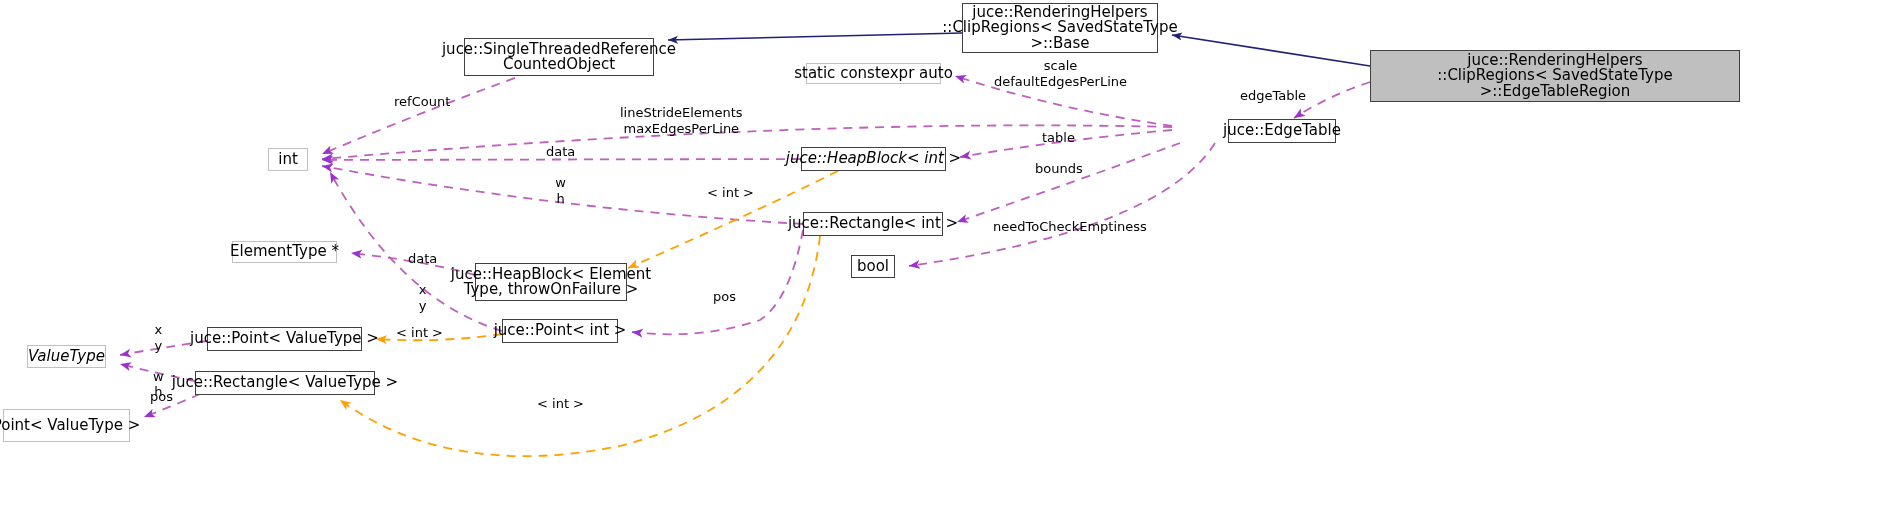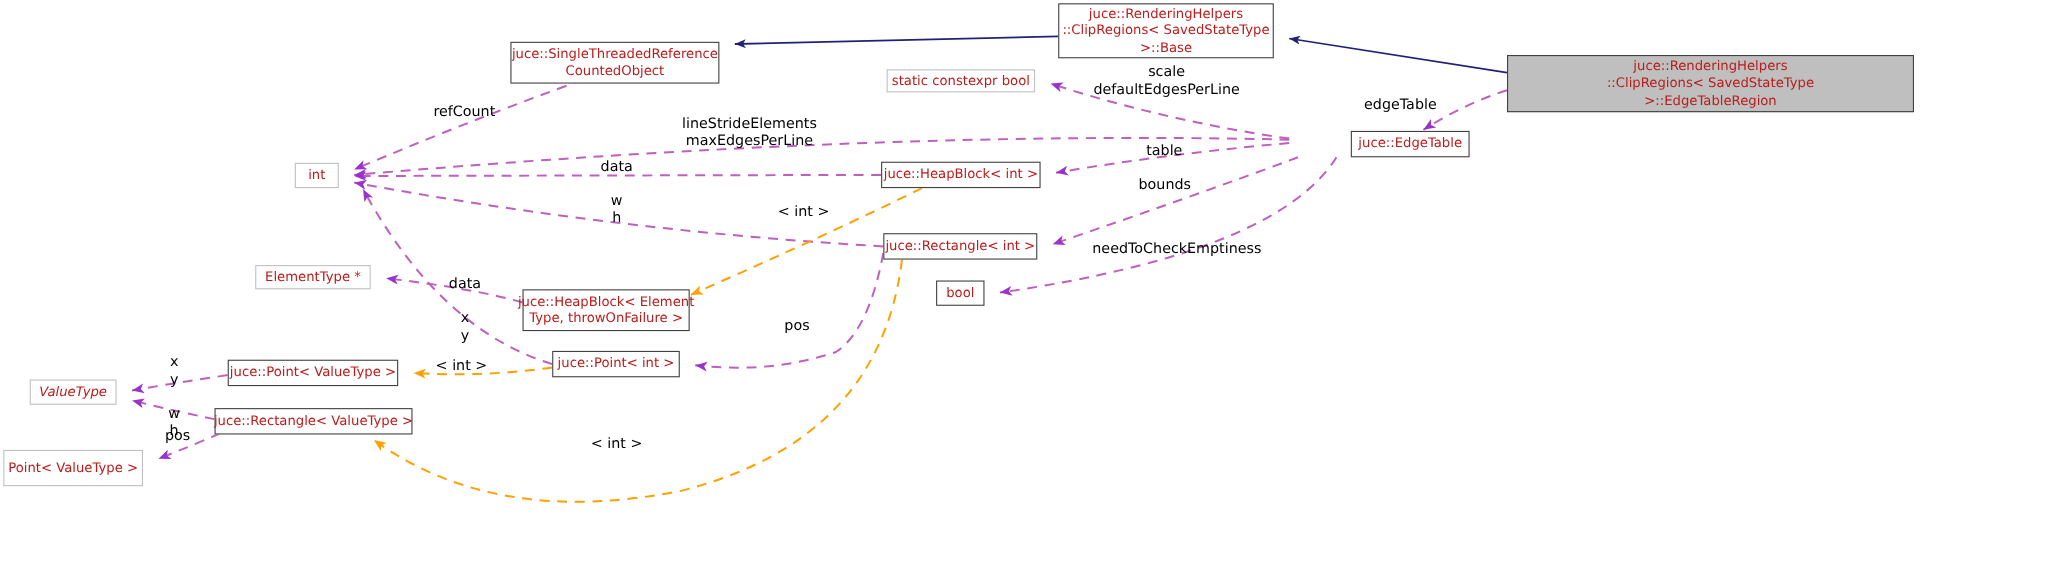--- a/index.html
+++ b/index.html
@@ -22,23 +22,23 @@
     width: 1883px;
     height: 525px;
   }
   .node {
     position: absolute;
     box-sizing: border-box;
     display: flex;
     align-items: center;
     justify-content: center;
     text-align: center;
-    font-size: 12px;
+    font-size: 15px;
     line-height: 15.5px;
-    color: #b91c1c;
+    color: #000000;
     background: #ffffff;
     white-space: pre;
   }
   
   .node.cls {
     border: 1px solid #404040;
   }
   
   .node.plain {
     border: 1px solid #c0c0c0;
@@ -130,27 +130,27 @@
 ::ClipRegions&lt; SavedStateType
 &gt;::EdgeTableRegion</div>
 
   <div class="node cls" style="left:962px; top:3px; width:196px; height:50px;">juce::RenderingHelpers
 ::ClipRegions&lt; SavedStateType
 &gt;::Base</div>
 
   <div class="node cls" style="left:464px; top:38px; width:190px; height:38px;">juce::SingleThreadedReference
 CountedObject</div>
 
-  <div class="node plain" style="left:806px; top:63px; width:135px; height:21px;">static constexpr bool</div>
+  <div class="node plain" style="left:806px; top:63px; width:135px; height:21px;">static constexpr auto</div>
 
   <div class="node cls" style="left:1228px; top:119px; width:108px; height:24px;">juce::EdgeTable</div>
 
   <div class="node plain" style="left:268px; top:148px; width:40px; height:23px;">int</div>
 
-  <div class="node cls" style="left:801px; top:147px; width:145px; height:24px;">juce::HeapBlock&lt; int &gt;</div>
+  <div class="node cls" style="left:801px; top:147px; width:145px; height:24px;font-style:italic;">juce::HeapBlock&lt; int &gt;</div>
 
   <div class="node cls" style="left:803px; top:212px; width:140px; height:24px;">juce::Rectangle&lt; int &gt;</div>
 
   <div class="node plain" style="left:232px; top:241px; width:105px; height:22px;">ElementType *</div>
 
   <div class="node cls" style="left:475px; top:263px; width:152px; height:38px;">juce::HeapBlock&lt; Element
 Type, throwOnFailure &gt;</div>
 
   <div class="node cls" style="left:851px; top:255px; width:44px; height:23px;">bool</div>
 

